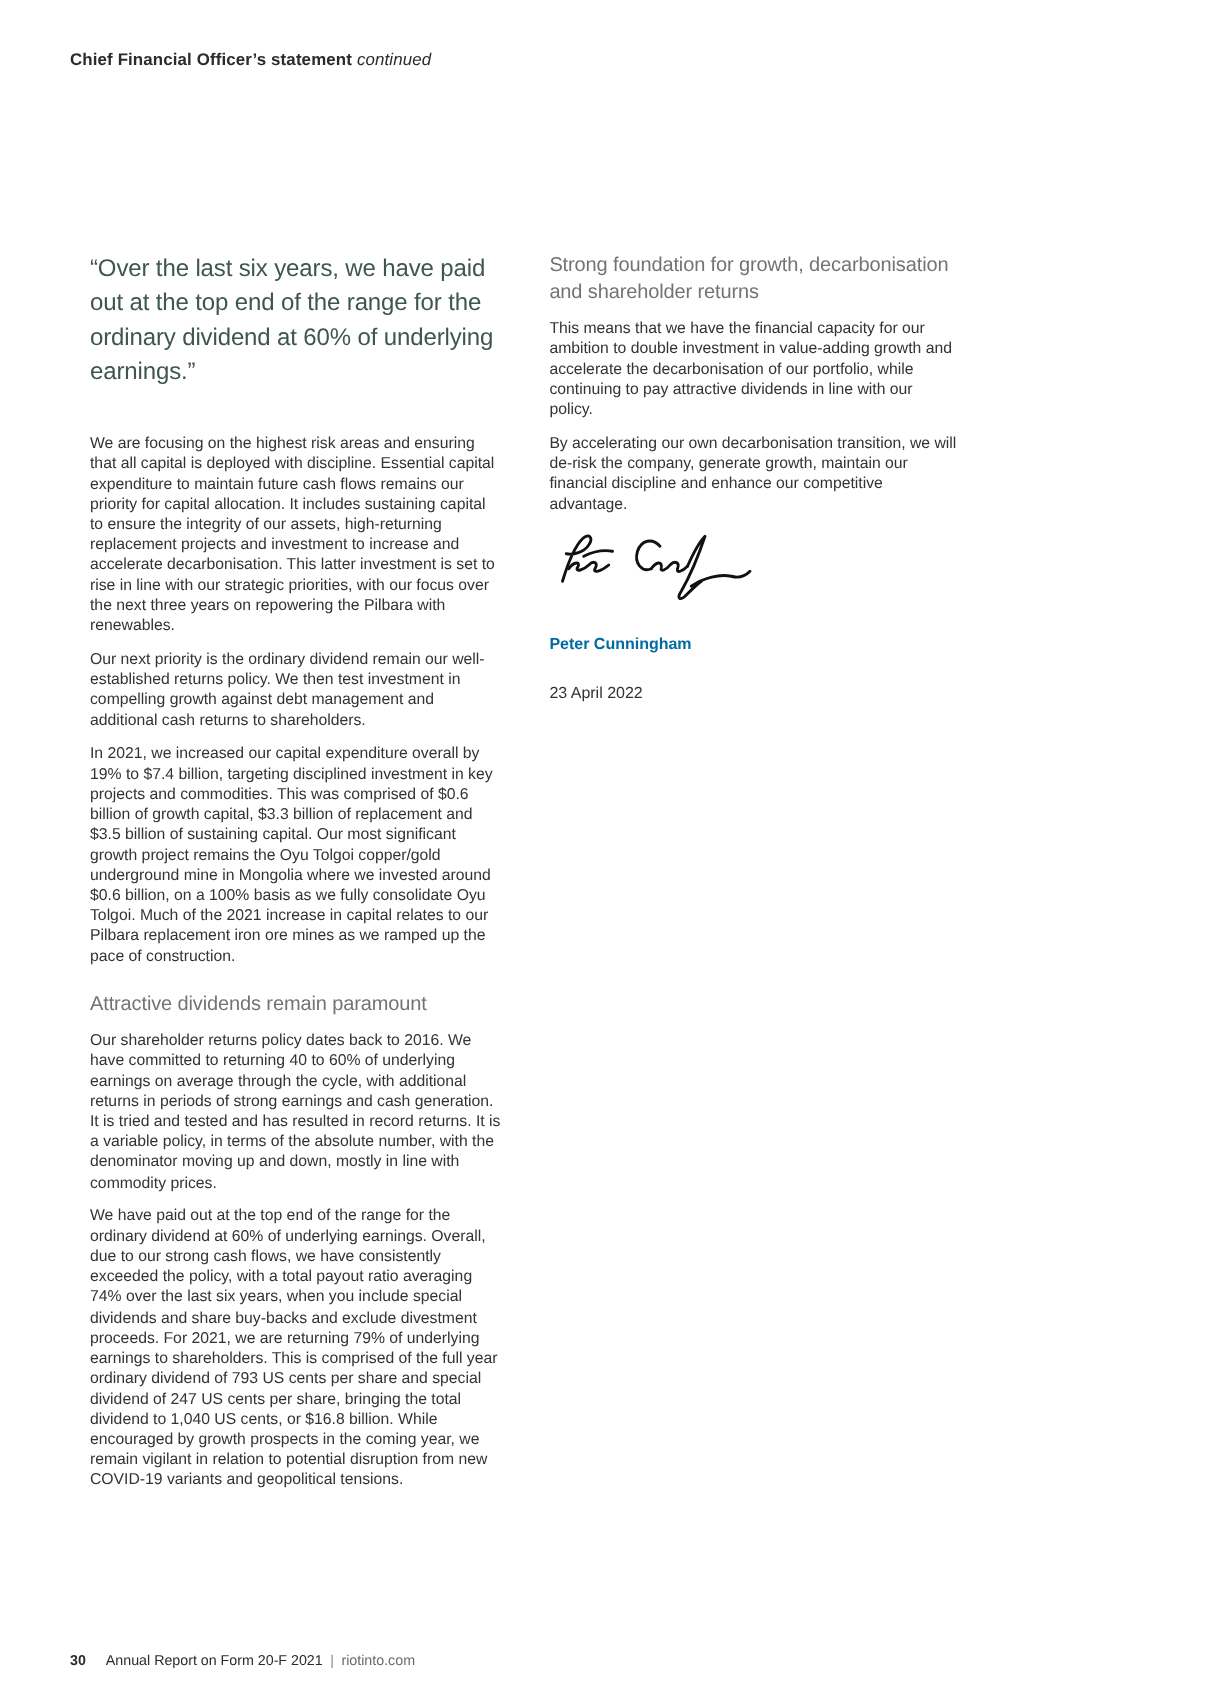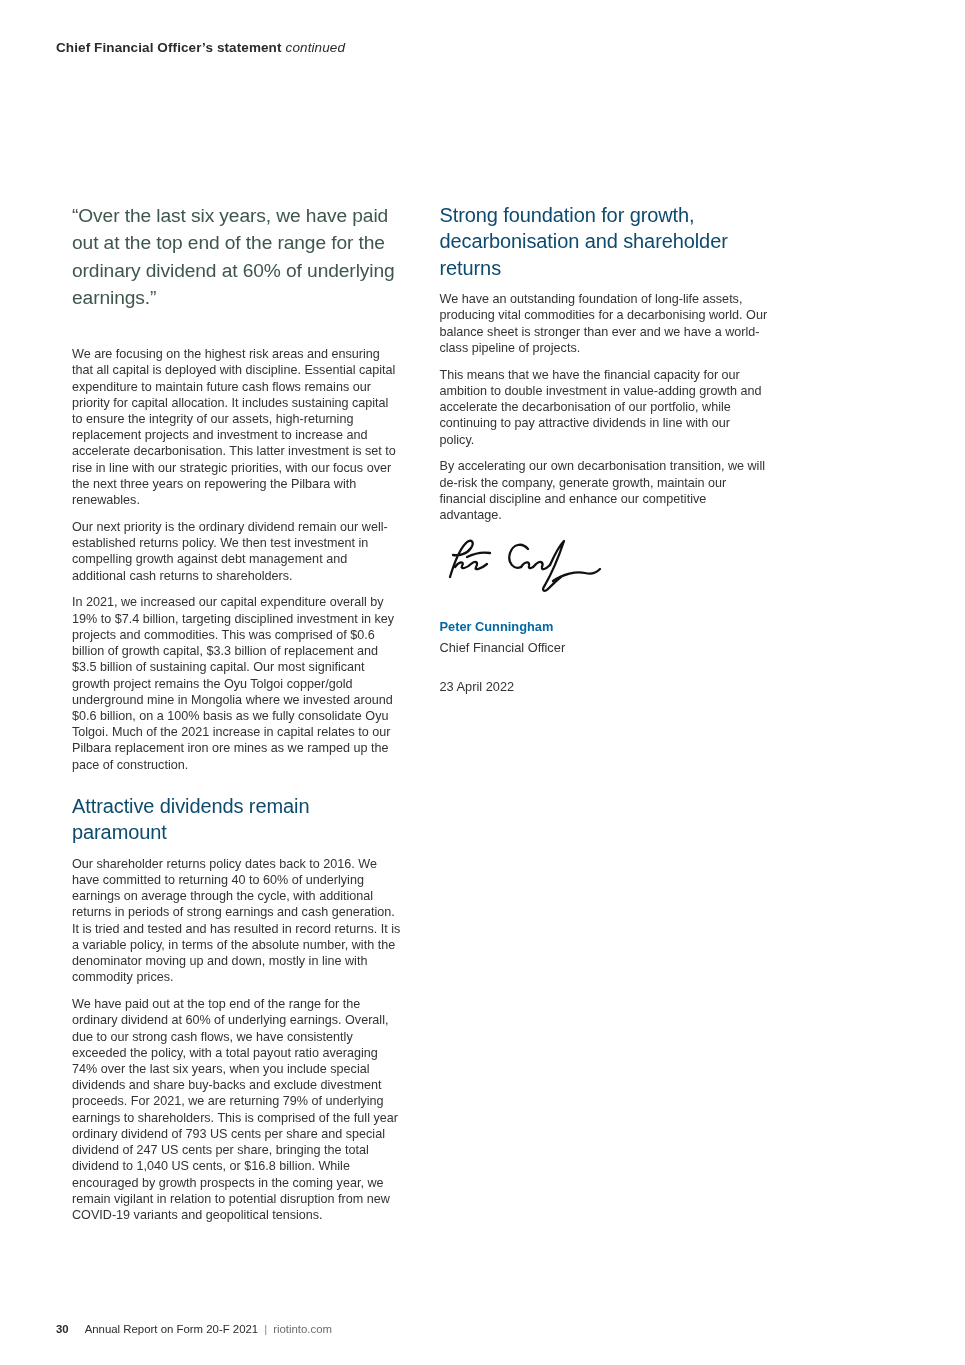--- a/index.html
+++ b/index.html
@@ -43,23 +43,23 @@
 
   .pull-quote {
     margin: 0 0 35px 0;
     font-size: 19.2px;
     line-height: 1.42;
     font-weight: 500;
     color: #3f574b;
     letter-spacing: -0.1px;
   }
   h2.section-heading {
-    font-size: 20px;
+    font-size: 16px;
     font-weight: 400;
-    color: #0c4a6e;
+    color: #737373;
     margin: 0 0 10px 0;
     line-height: 1.32;
     letter-spacing: -0.1px;
   }
   h2.left-heading { margin-top: 20px; }
   p.body {
     font-size: 12.6px;
     line-height: 1.29;
     margin: 0 0 10.5px 0;
     color: #333333;
@@ -120,36 +120,34 @@
 
       <h2 class="section-heading left-heading">Attractive dividends remain paramount</h2>
 
       <p class="body">Our shareholder returns policy dates back to 2016. We have committed to returning 40 to 60% of underlying earnings on average through the cycle, with additional returns in periods of strong earnings and cash generation. It is tried and tested and has resulted in record returns. It is a variable policy, in terms of the absolute number, with the denominator moving up and down, mostly in line with commodity prices.</p>
       <p class="body">We have paid out at the top end of the range for the ordinary dividend at 60% of underlying earnings. Overall, due to our strong cash flows, we have consistently exceeded the policy, with a total payout ratio averaging 74% over the last six years, when you include special dividends and share buy-backs and exclude divestment proceeds. For 2021, we are returning 79% of underlying earnings to shareholders. This is comprised of the full year ordinary dividend of 793 US cents per share and special dividend of 247 US cents per share, bringing the total dividend to 1,040 US cents, or $16.8 billion. While encouraged by growth prospects in the coming year, we remain vigilant in relation to potential disruption from new COVID-19 variants and geopolitical tensions.</p>
     </div>
 
     <div class="col">
       <h2 class="section-heading">Strong foundation for growth, decarbonisation and shareholder returns</h2>
 
-      <p class="body">We have an outstanding foundation of long-life assets, producing vital commodities for a decarbonising world. Our balance sheet is stronger than ever and we have a world-class pipeline of projects.</p>
       <p class="body">This means that we have the financial capacity for our ambition to double investment in value-adding growth and accelerate the decarbonisation of our portfolio, while continuing to pay attractive dividends in line with our policy.</p>
       <p class="body">By accelerating our own decarbonisation transition, we will de-risk the company, generate growth, maintain our financial discipline and enhance our competitive advantage.</p>
 
       <div class="signature-block">
         <svg class="signature-svg" width="170" height="64" viewBox="0 0 170 64" fill="none" stroke="#111111" stroke-width="2.3" stroke-linecap="round" stroke-linejoin="round">
           <path d="M10,42 C13,32 19,15 26,8 C31,3 35,7 31,13 C27,19 19,21 13,20"></path>
           <path d="M15,32 C19,26 25,26 22,31 C20,35 27,33 31,29 C35,25 39,27 36,32 C34,36 41,34 47,29"></path>
           <path d="M27,22 C35,18 44,17 50,18"></path>
           <path d="M88,14 C82,7 73,9 70,18 C67,28 74,35 81,32"></path>
           <path d="M81,32 C85,26 90,26 89,31 C88,35 93,33 96,29 C100,25 104,27 102,32 C101,36 106,34 110,30"></path>
           <path d="M110,30 C114,21 120,10 124,6 C120,18 113,36 105,50 C101,56 104,58 109,53 C113,49 117,45 121,42"></path>
           <path d="M113,46 C123,39 136,36 145,38 C152,40 157,37 160,34"></path>
         </svg>
         <div class="sig-name">Peter Cunningham</div>
-        <div class="sig-title">Chief Financial Officer</div>
         <div class="sig-date">23 April 2022</div>
       </div>
     </div>
 
   </div>
 
   <div class="footer">
     <span class="page-num">30</span>
     <span class="report-title">Annual Report on Form 20-F 2021</span>
     <span class="separator">|</span>

